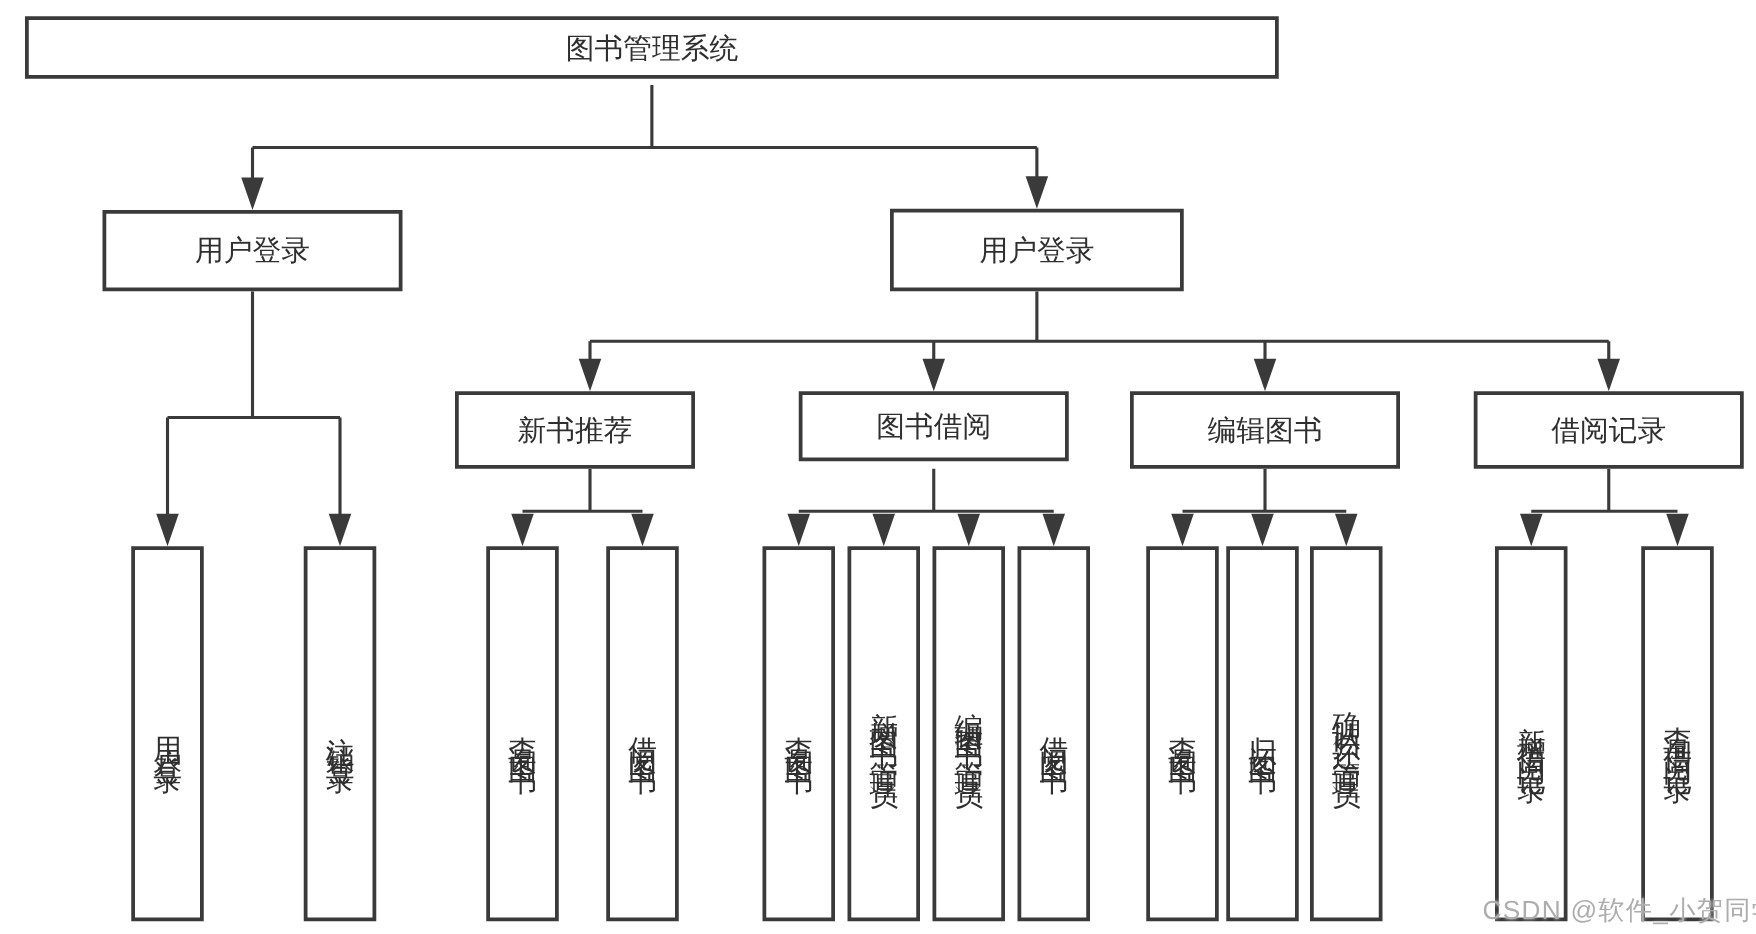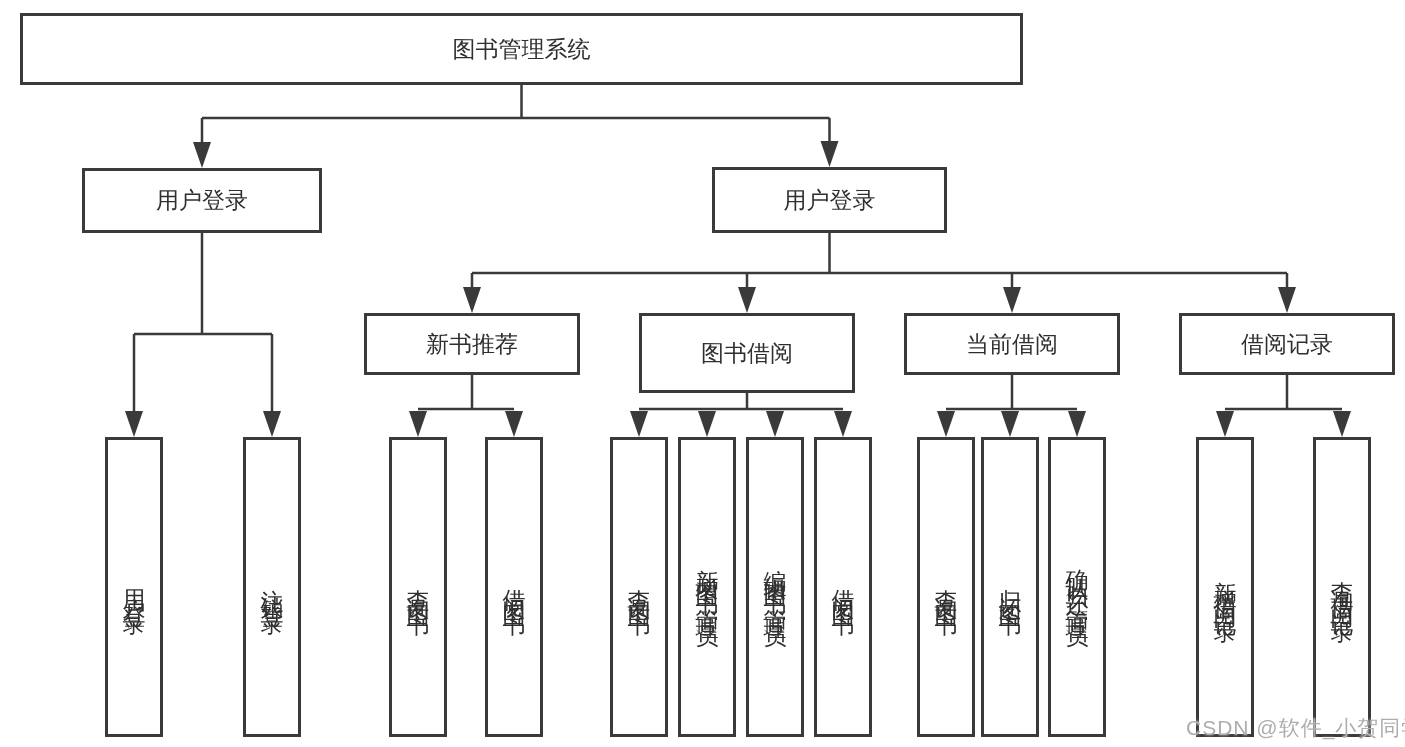--- a/index.html
+++ b/index.html
@@ -96,39 +96,39 @@
       <polygon points="698,411 716,411 707,437" fill="#3a3a3a"></polygon>
       <polygon points="766,411 784,411 775,437" fill="#3a3a3a"></polygon>
       <polygon points="834,411 852,411 843,437" fill="#3a3a3a"></polygon>
       <polygon points="937,411 955,411 946,437" fill="#3a3a3a"></polygon>
       <polygon points="1001,411 1019,411 1010,437" fill="#3a3a3a"></polygon>
       <polygon points="1068,411 1086,411 1077,437" fill="#3a3a3a"></polygon>
       <polygon points="1216,411 1234,411 1225,437" fill="#3a3a3a"></polygon>
       <polygon points="1333,411 1351,411 1342,437" fill="#3a3a3a"></polygon>
     </svg>
 
-  <div class="node" style="left:20px; top:13px; width:1003px; height:72px;">
+  <div class="node" style="left:20px; top:13px; width:1003px; height:50px;">
     <span>图书管理系统</span>
   </div>
 
   <div class="node" style="left:82px; top:168px; width:240px; height:65px;">
     <span>用户登录</span>
   </div>
   <div class="node" style="left:712px; top:167px; width:235px; height:66px;">
     <span>用户登录</span>
   </div>
 
-  <div class="node" style="left:364px; top:313px; width:216px; height:62px;">
+  <div class="node" style="left:364px; top:313px; width:192px; height:62px;">
     <span>新书推荐</span>
   </div>
-  <div class="node" style="left:639px; top:313px; width:216px; height:80px;align-items:center;">
+  <div class="node" style="left:639px; top:313px; width:216px; height:56px;align-items:center;">
     <span>图书借阅</span>
   </div>
   <div class="node" style="left:904px; top:313px; width:216px; height:62px;">
-    <span>当前借阅</span>
+    <span>编辑图书</span>
   </div>
   <div class="node" style="left:1179px; top:313px; width:216px; height:62px;">
     <span>借阅记录</span>
   </div>
 
   <div class="node vbox" style="left:105px; top:437px; width:58px; height:300px;">
     <span>用户登录</span>
   </div>
   <div class="node vbox" style="left:243px; top:437px; width:58px; height:300px;">
     <span>注销登录</span>

